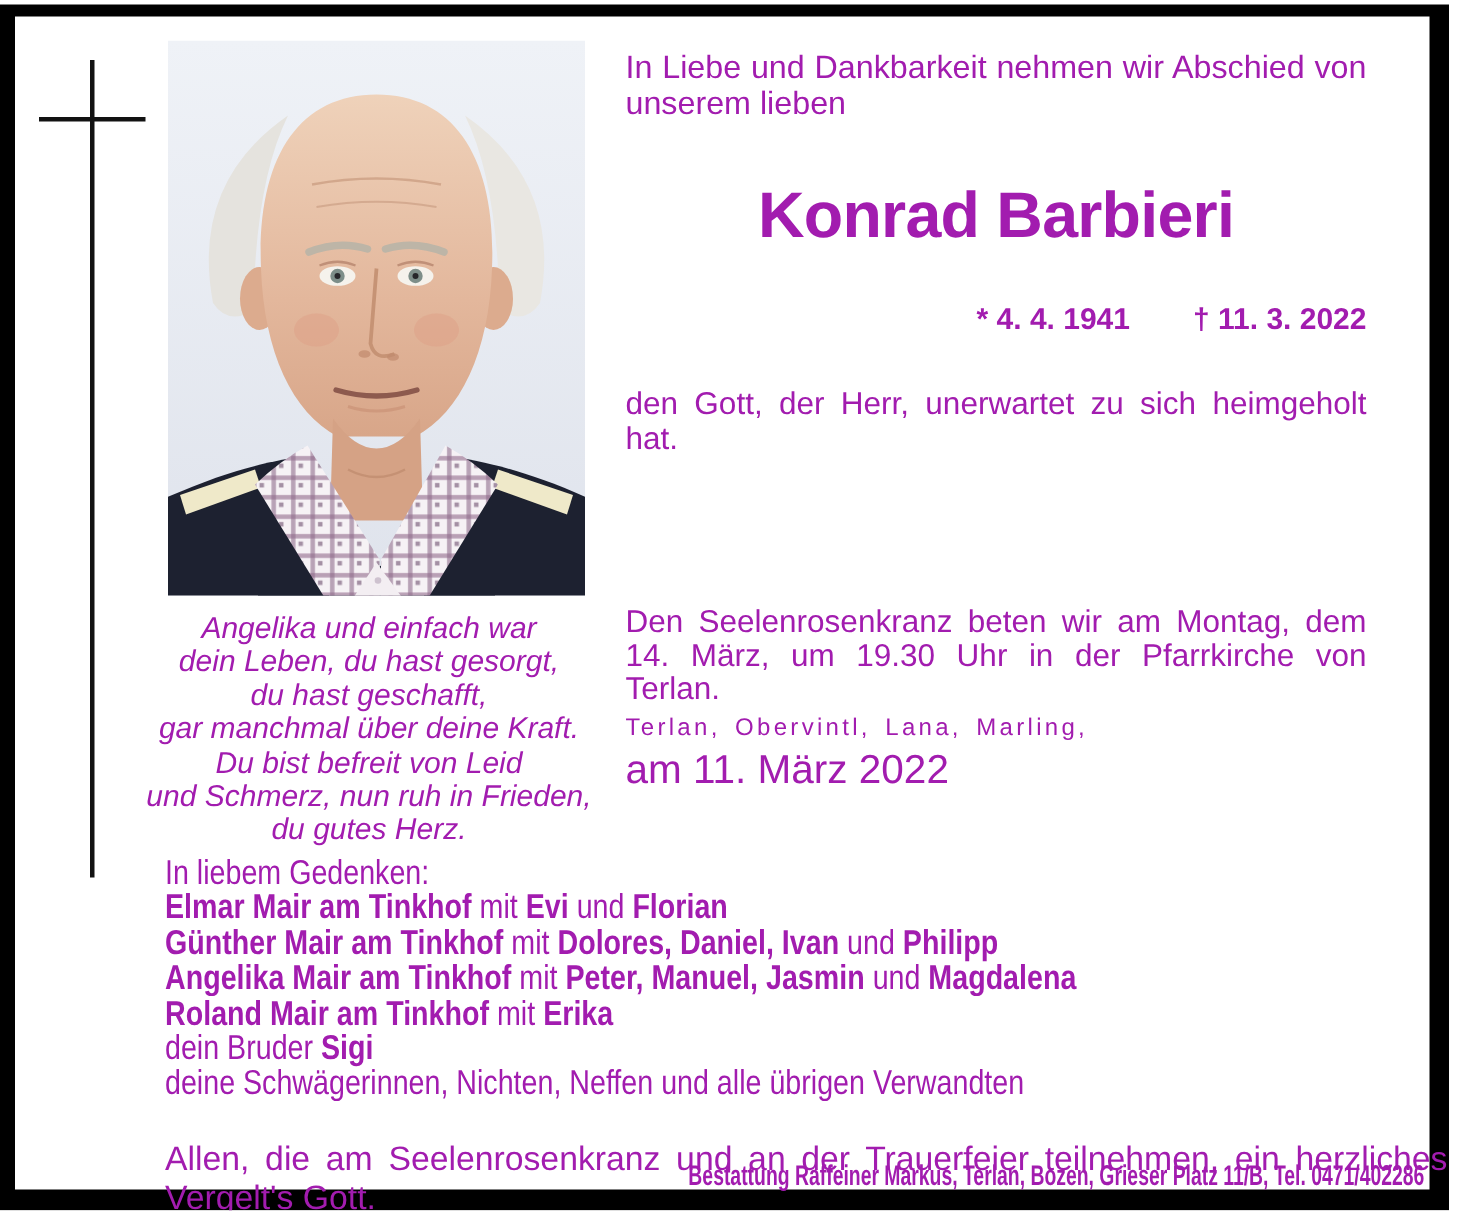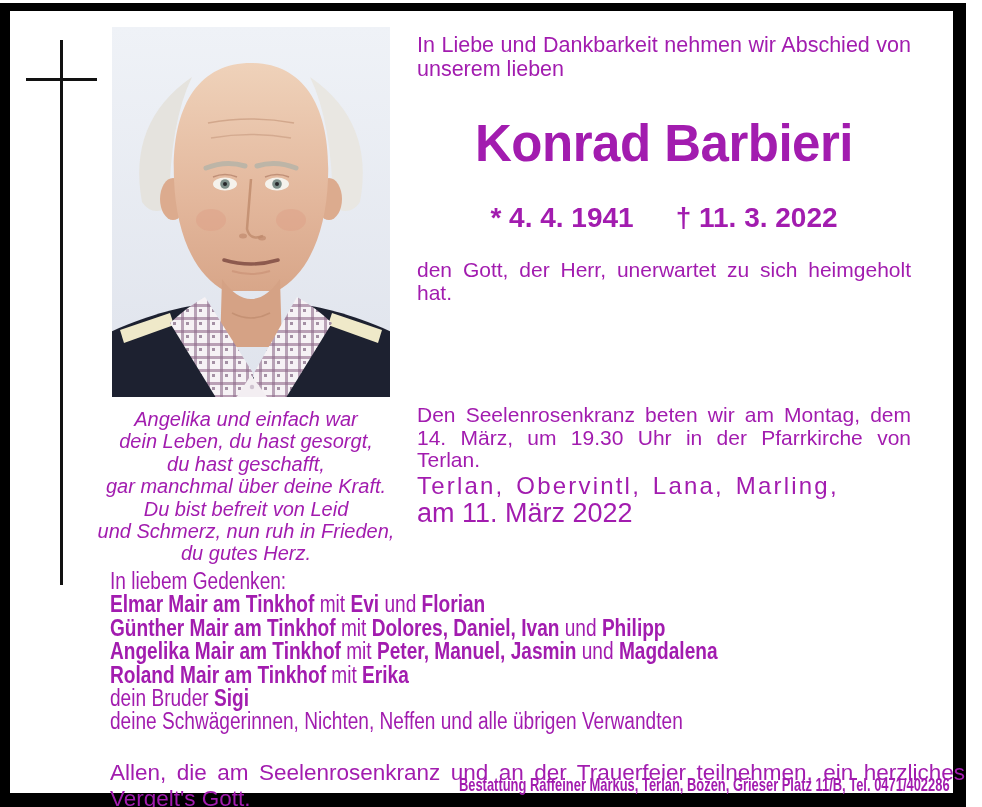--- a/index.html
+++ b/index.html
@@ -16,28 +16,28 @@
   
   .cross-v{position:absolute;left:60px;top:40px;width:3px;height:545px;background:#121212;}
   .cross-h{position:absolute;left:26px;top:78px;width:71px;height:3px;background:#121212;}
   
   .photo{position:absolute;left:112px;top:27px;width:278px;height:370px;}
   .photo svg{display:block;width:100%;height:100%;}
   
   .right-col{position:absolute;left:417px;top:0;width:494px;height:100%;}
   .right-col>*{position:absolute;left:0;width:100%;margin:0;}
   .intro{top:33px;font-size:21.5px;line-height:24px;text-align:justify;}
-  .name{top:116px;font-size:51px;line-height:56px;font-weight:bold;text-align:center;letter-spacing:-0.5px;}
-  .dates{top:202px;font-size:28px;font-weight:bold;text-align:center;}
+  .name{top:116px;font-size:43px;line-height:56px;font-weight:bold;text-align:center;letter-spacing:-0.5px;}
+  .dates{top:202px;font-size:20px;font-weight:bold;text-align:right;}
   .dates .birth{margin-right:42px;}
   .body{font-size:21px;line-height:22.6px;text-align:justify;}
   .p1{top:259px;text-align-last:justify;}
   .p2{top:300px;}
   .p3{top:404px;}
-  .places{top:473px;font-size:24px;line-height:26px;letter-spacing:2.2px;word-spacing:3px;}
+  .places{top:473px;font-size:16px;line-height:26px;letter-spacing:2.2px;word-spacing:3px;}
   .dateline{top:500px;font-size:27px;line-height:26px;}
   
   .poem{position:absolute;left:96px;top:408px;width:300px;text-align:center;
         font-style:italic;font-size:20px;line-height:22.4px;}
   
   .remembrance{position:absolute;left:110px;top:570px;font-size:23px;line-height:23.4px;white-space:nowrap;}
   .cond{transform:scaleX(0.83);transform-origin:0 50%;display:block;}
   .remembrance .b{font-weight:bold;}
   
   .thanks{position:absolute;left:110px;top:737px;width:855px;font-size:22.5px;line-height:26.5px;text-align:justify;}

